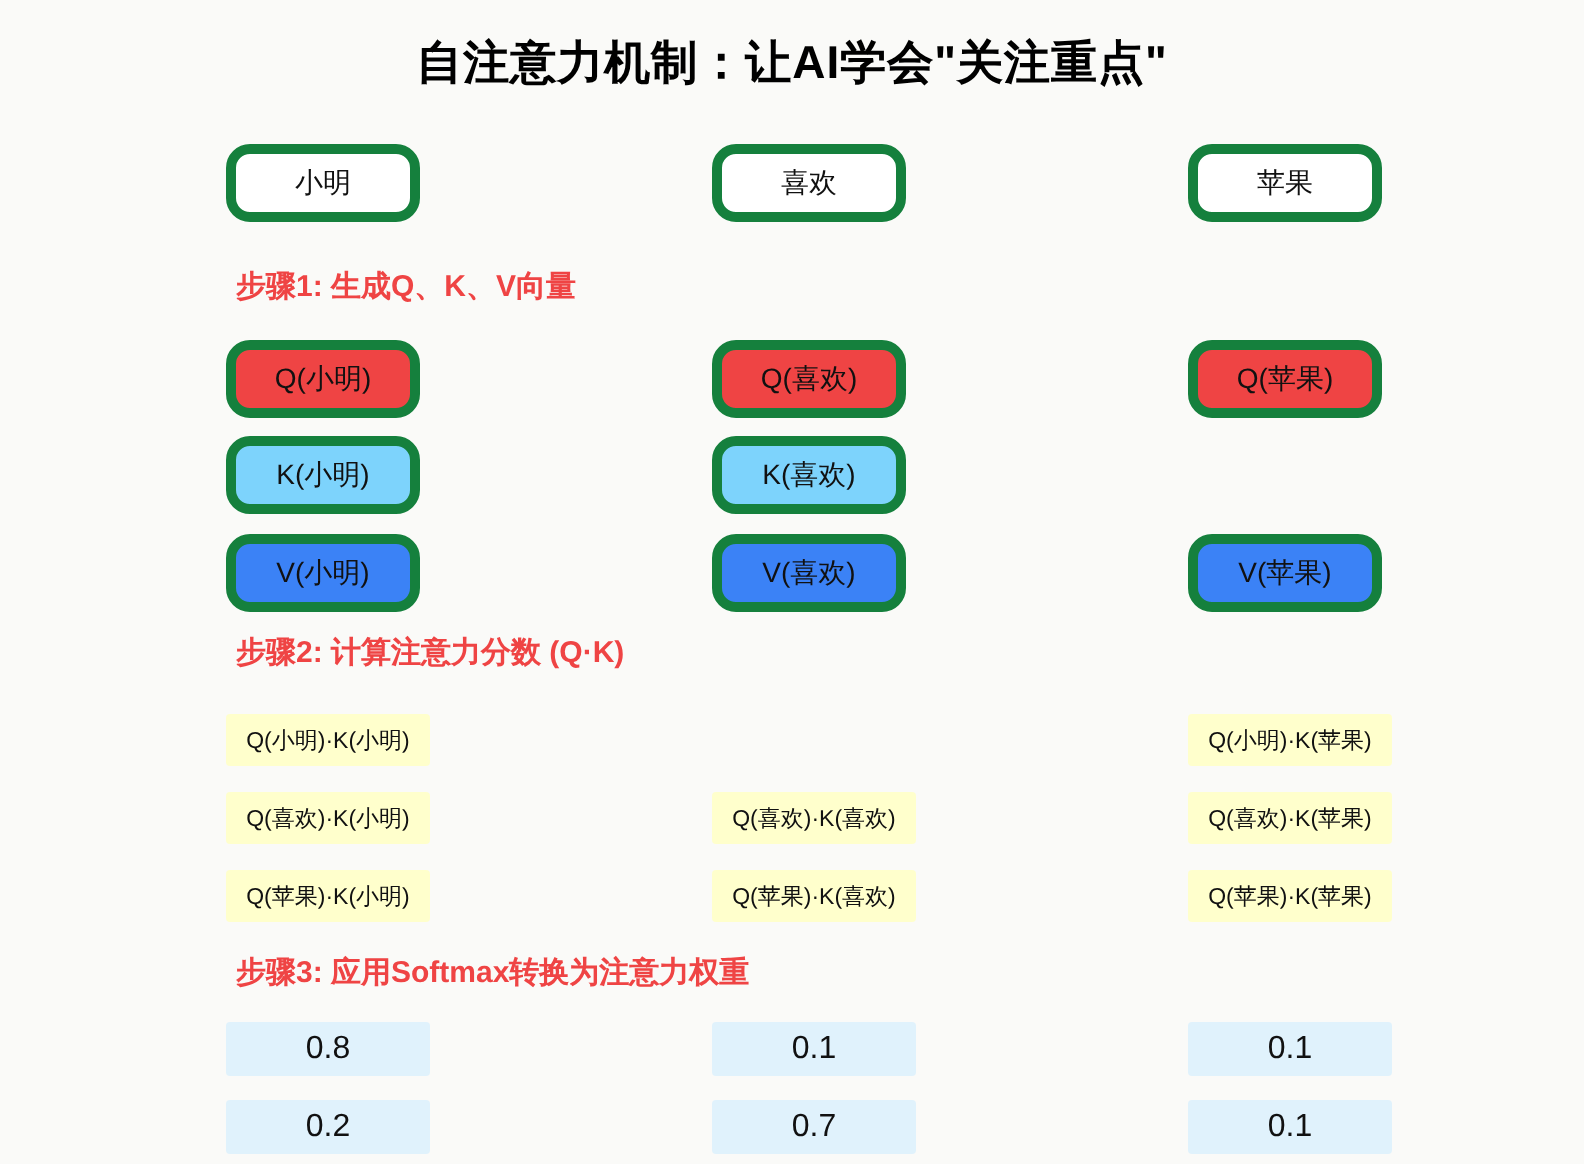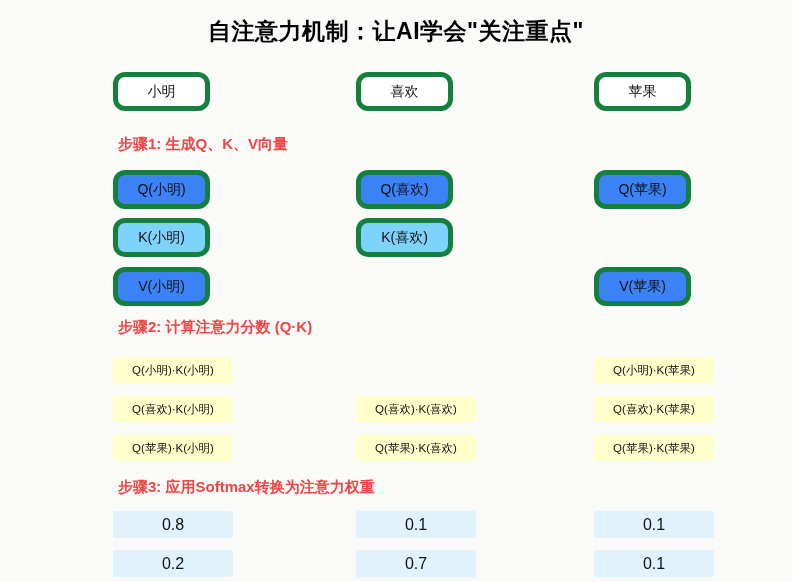--- a/index.html
+++ b/index.html
@@ -36,26 +36,26 @@
   .c1 { left: 356px; }
   .c2 { left: 594px; }
 
   .bordered {
     width: 97px; height: 39px;
     border: 5px solid #15803d;
     border-radius: 12px;
     font-size: 14px;
   }
   .token { background: #ffffff; top: 72px; }
-  .qbox  { background: #3b82f6; top: 170px; }
+  .qbox  { background: #ef4444; top: 170px; }
   .kbox  { background: #7dd3fc; top: 218px; }
   .vbox  { background: #3b82f6; top: 267px; }
 
   .flat {
-    width: 120px; height: 26px;
+    width: 102px; height: 26px;
     border-radius: 2px;
   }
   .score { background: #ffffcc; font-size: 11.5px; }
   .s-r0 { top: 357px; }
   .s-r1 { top: 396px; }
   .s-r2 { top: 435px; }
 
   .weight { background: #e0f2fc; font-size: 16px; height: 27px; }
   .w-r0 { top: 511px; }
   .w-r1 { top: 550px; }
@@ -91,20 +91,23 @@
 
   <div class="box bordered kbox c0">
     <span>K(小明)</span>
   </div>
   <div class="box bordered kbox c1">
     <span>K(喜欢)</span>
   </div>
 
   <div class="box bordered vbox c0">
     <span>V(小明)</span>
+  </div>
+  <div class="box bordered vbox c1">
+    <span>V(喜欢)</span>
   </div>
   <div class="box bordered vbox c2">
     <span>V(苹果)</span>
   </div>
 
   <div class="step-heading h2">步骤2: 计算注意力分数 (Q·K)</div>
 
   <div class="box flat score s-r0 c0">
     <span>Q(小明)·K(小明)</span>
   </div>

